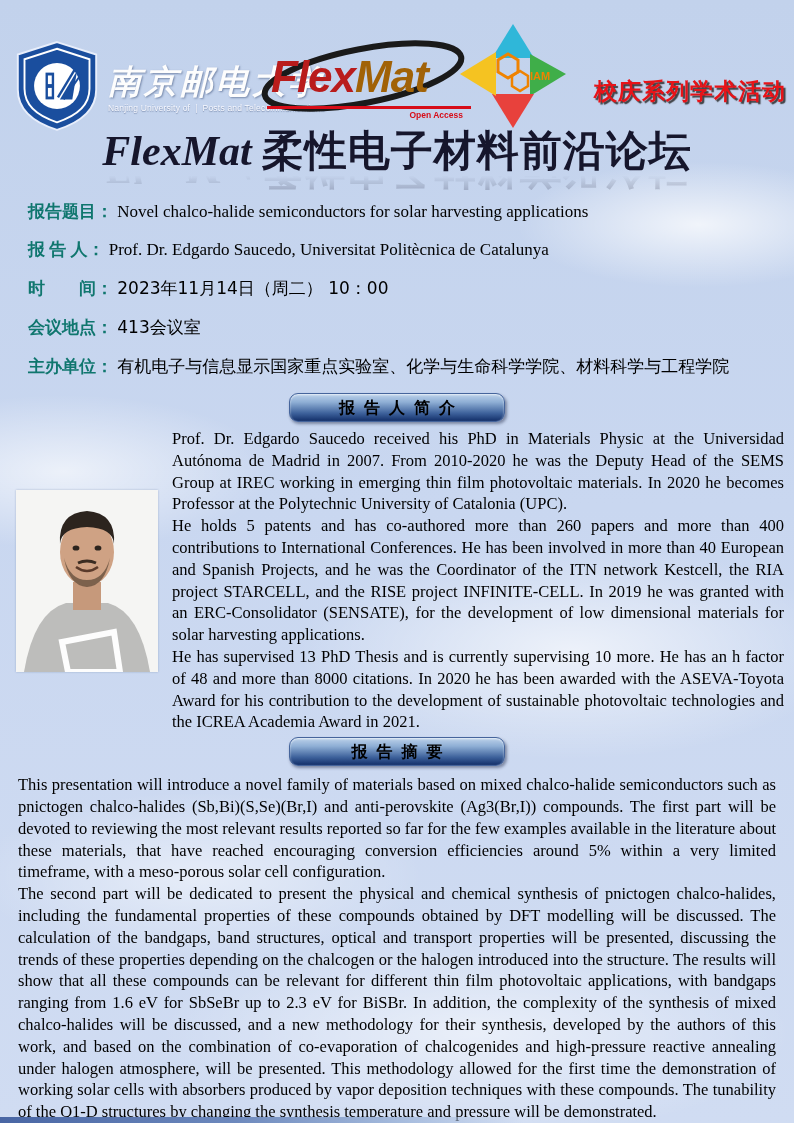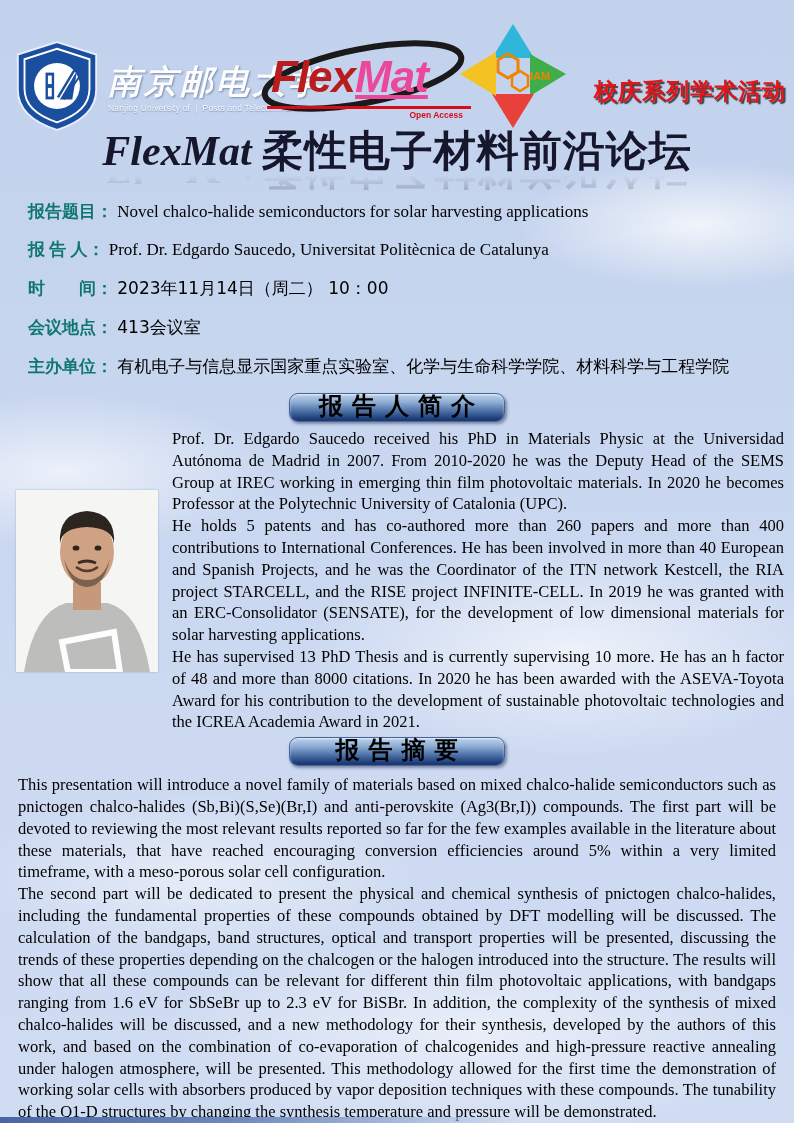--- a/index.html
+++ b/index.html
@@ -36,21 +36,21 @@
   .njupt-en .bar { display: inline-block; margin: 0 5px; opacity: .9; }
 
   .flexmat { position: absolute; left: 263px; top: 44px; width: 218px; height: 72px; }
   .flexmat-swoosh { position: absolute; left: -6px; top: -4px; width: 226px; height: 76px; }
   .flexmat-word {
     position: absolute; left: 8px; top: 8px; white-space: nowrap;
     font-family: "Liberation Sans", sans-serif; font-style: italic; font-weight: bold;
     font-size: 44px; letter-spacing: -1px;
   }
   .flexmat-word .fx { color: #b91c1c; }
-  .flexmat-word .mt { color: #ec4899; text-decoration: underline; }
+  .flexmat-word .mt { color: #a16207; }
   .flexmat-rule { position: absolute; left: 4px; bottom: 7px; width: 204px; height: 3px; background: #d70c18; }
   .flexmat-oa {
     position: absolute; right: 18px; bottom: -4px;
     font-family: "Liberation Sans", sans-serif; font-size: 8.5px; font-weight: bold; color: #d70c18;
   }
 
   .iam { position: absolute; left: 458px; top: 22px; width: 110px; height: 108px; }
 
   .series {
     position: absolute; right: 8px; top: 76px;
@@ -81,21 +81,21 @@
 
   
   .banner {
     width: 216px; height: 29px; margin: 4px auto 6px auto;
     border-radius: 9px; border: 1px solid #46659c;
     background: linear-gradient(180deg, #bcd1ea 0%, #8fafd5 30%, #3c609a 72%, #132f69 100%);
     box-shadow: inset 0 1px 2px rgba(255,255,255,.65), 1.5px 2px 3px rgba(30,40,70,.45);
     display: flex; align-items: center; justify-content: center;
   }
   .banner-text {
-    font-family: Liberation Mono, monospace; font-weight: bold; font-size: 24px;
+    font-family: Liberation Serif, serif; font-weight: bold; font-size: 16px;
     color: #000; letter-spacing: 9px; text-indent: 9px; line-height: 1;
   }
 
   
   .bio { display: flex; padding: 0 8px 0 16px; }
   .bio-photo-col { flex: 0 0 156px; display: flex; align-items: center; justify-content: flex-start; }
   .bio-photo { width: 142px; height: 182px; background: #f4f4f2; box-shadow: 0 0 2px rgba(90,110,150,.4); }
   .bio-photo svg { width: 100%; height: 100%; display: block; }
   .bio-text { flex: 1; font-size: 16.5px; line-height: 21.8px; text-align: justify; padding-right: 2px; }
 

